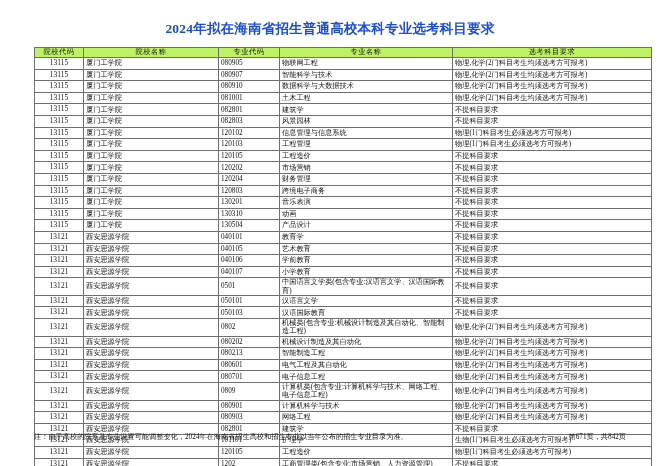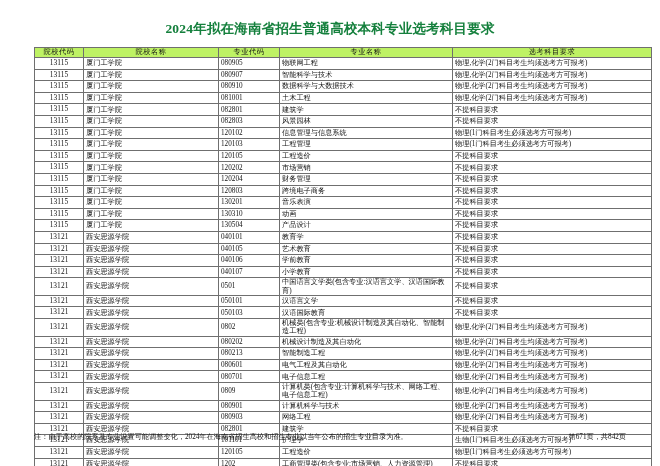--- a/index.html
+++ b/index.html
@@ -17,21 +17,21 @@
     padding:0 34px;
     position:relative;
   }
   .doc-title{
     text-align:center;
     font-size:13.5px;
     font-weight:bold;
     letter-spacing:.2px;
     padding-top:20px;
     padding-bottom:9px;
-    color:#15803d;
+    color:#1d4ed8;
     font-family:"Liberation Serif","DejaVu Serif",serif;
   }
   table.req{
     width:592px;
     border-collapse:collapse;
     table-layout:fixed;
     font-size:7.2px;
     line-height:1.15;
     color:#111;
   }

